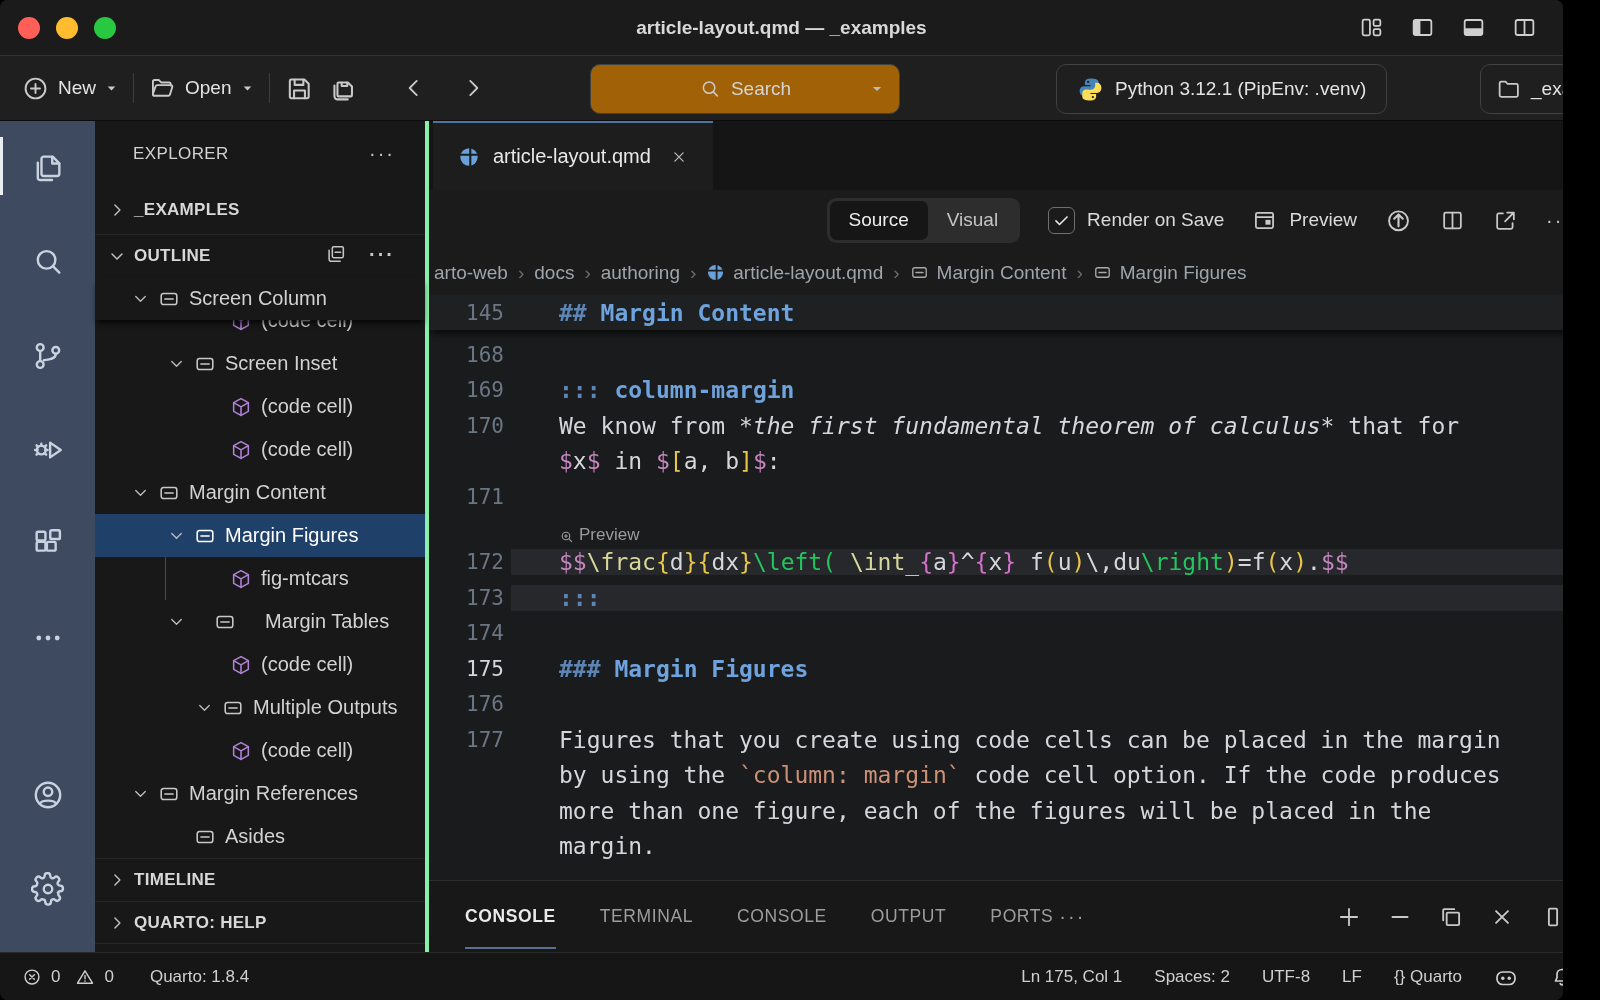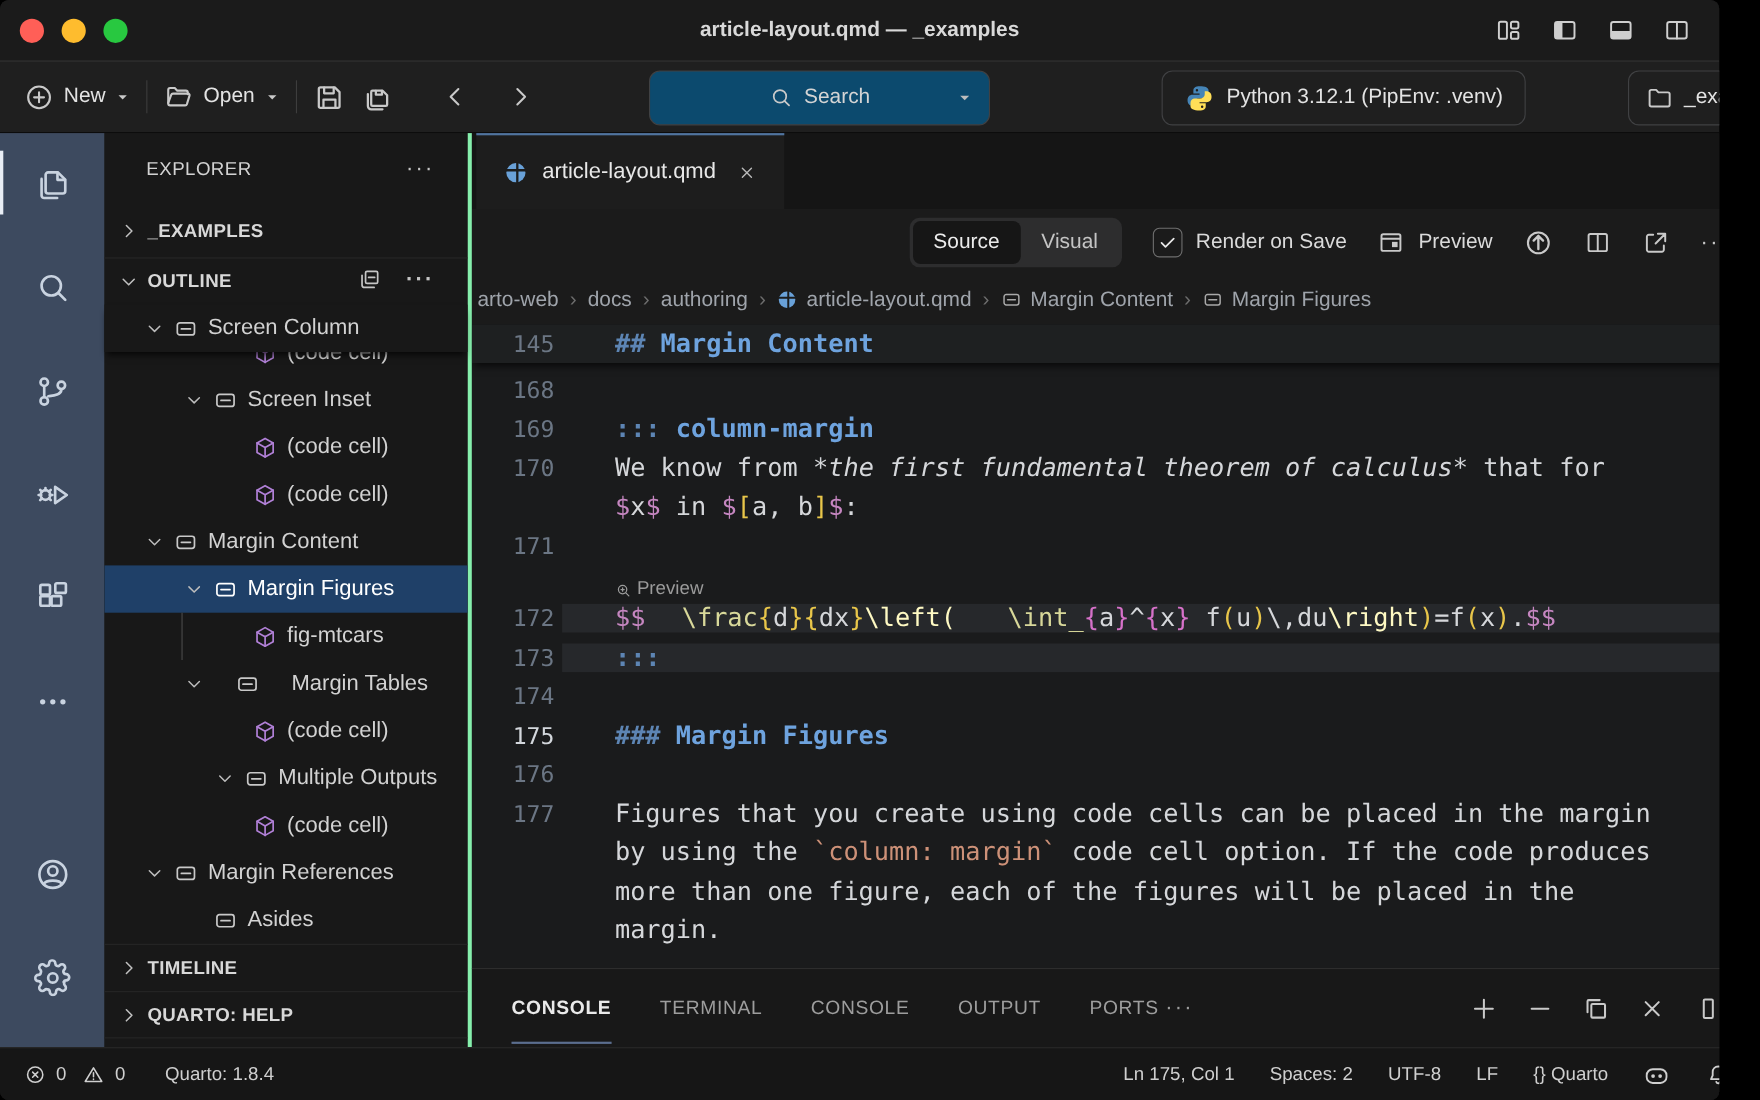--- a/index.html
+++ b/index.html
@@ -17,21 +17,21 @@
   .tb-icons .ticon { display:flex; cursor:default; }
 
   
   .toolbar { position:relative; height:66px; background:#1f1f1f; border-top:1px solid #323232;
              border-bottom:1px solid #0c0c0c; }
   .tool-left { position:absolute; left:22px; top:0; height:100%; display:flex; align-items:center; gap:15px; color:#dcdcdc; }
   .tool-btn { display:flex; align-items:center; gap:9px; font-size:19px; color:#e3e3e3; }
   .tool-sep { width:1px; height:30px; background:#3d3d3d; }
   .ghost { color:#7c7c7c; }
   .dim { color:#9a9a9a; }
-  .searchbox { position:absolute; left:590px; top:8px; width:310px; height:50px; background:#0c4a6e;
+  .searchbox { position:absolute; left:590px; top:8px; width:310px; height:50px; background:#a16207;
                border:1px solid #404143; border-radius:10px; display:flex; align-items:center;
                justify-content:center; gap:10px; color:#d4d4d4; font-size:19px; }
   .searchbox .chev { position:absolute; right:15px; color:#bdbdbd; display:flex; }
   .interp { position:absolute; left:1056px; top:8px; height:50px; border:1px solid #404143;
             border-radius:10px; display:flex; align-items:center; gap:11px; padding:0 20px;
             color:#e3e3e3; font-size:19px; background:#1f1f1f; }
   .wsbtn { position:absolute; left:1480px; top:8px; width:160px; height:50px; border:1px solid #404143;
            border-radius:10px; display:flex; align-items:center; gap:10px; padding:0 15px;
            color:#e3e3e3; font-size:19px; background:#1f1f1f; overflow:hidden; white-space:nowrap; }
 
@@ -104,21 +104,21 @@
   .gut { width:75px; text-align:right; color:#6b7684; flex-shrink:0; font-size:21px; }
   .gut.cur { color:#d3d7dc; }
   .codewrap { flex:1; padding-left:55px; white-space:pre; }
   .code-row.hl .codewrap { background:#26282b; margin-left:7px; padding-left:48px; }
   .lens-row { height:30px; display:flex; align-items:flex-end; padding-left:130px;
               font-family:"Liberation Sans", sans-serif; font-size:17px; color:#9b9b9b; }
   .lens-row .lico { display:flex; margin-right:4px; color:#9b9b9b; }
   .tk-t  { color:#d5d7da; } .tk-em { color:#d5d7da; font-style:italic; }
   .tk-h  { color:#6ea3de; font-weight:bold; } .tk-hp { color:#5d85b4; font-weight:bold; }
   .tk-d  { color:#c586c0; } .tk-y { color:#e8c64a; } .tk-p { color:#d671c9; }
-  .tk-c  { color:#d8d89a;margin-left:33px; } .tk-b { color:#fef9c3; } .tk-ic { color:#cd9178; }
+  .tk-c  { color:#d8d89a; } .tk-b { color:#22c55e; } .tk-ic { color:#cd9178; }
   .scroll-thumb { position:absolute; right:0; top:130px; width:14px; height:110px; background:#454545; }
 
   .panel { height:72px; background:#181818; border-top:1px solid #2d2d2d; display:flex;
            align-items:center; padding:0 34px 0 36px; }
   .ptabs { display:flex; gap:44px; height:100%; align-items:center; }
   .ptab { position:relative; height:100%; display:flex; align-items:center; font-size:17.5px;
           letter-spacing:.6px; color:#9d9d9d; }
   .ptab.active { color:#e9e9e9; font-weight:600; }
   .ptab.active::after { content:""; position:absolute; left:0; right:0; bottom:3px; height:2px; background:#5b6e8f; }
   .ptab-more { color:#9d9d9d; font-size:20px; letter-spacing:2px; margin-left:6px; }

